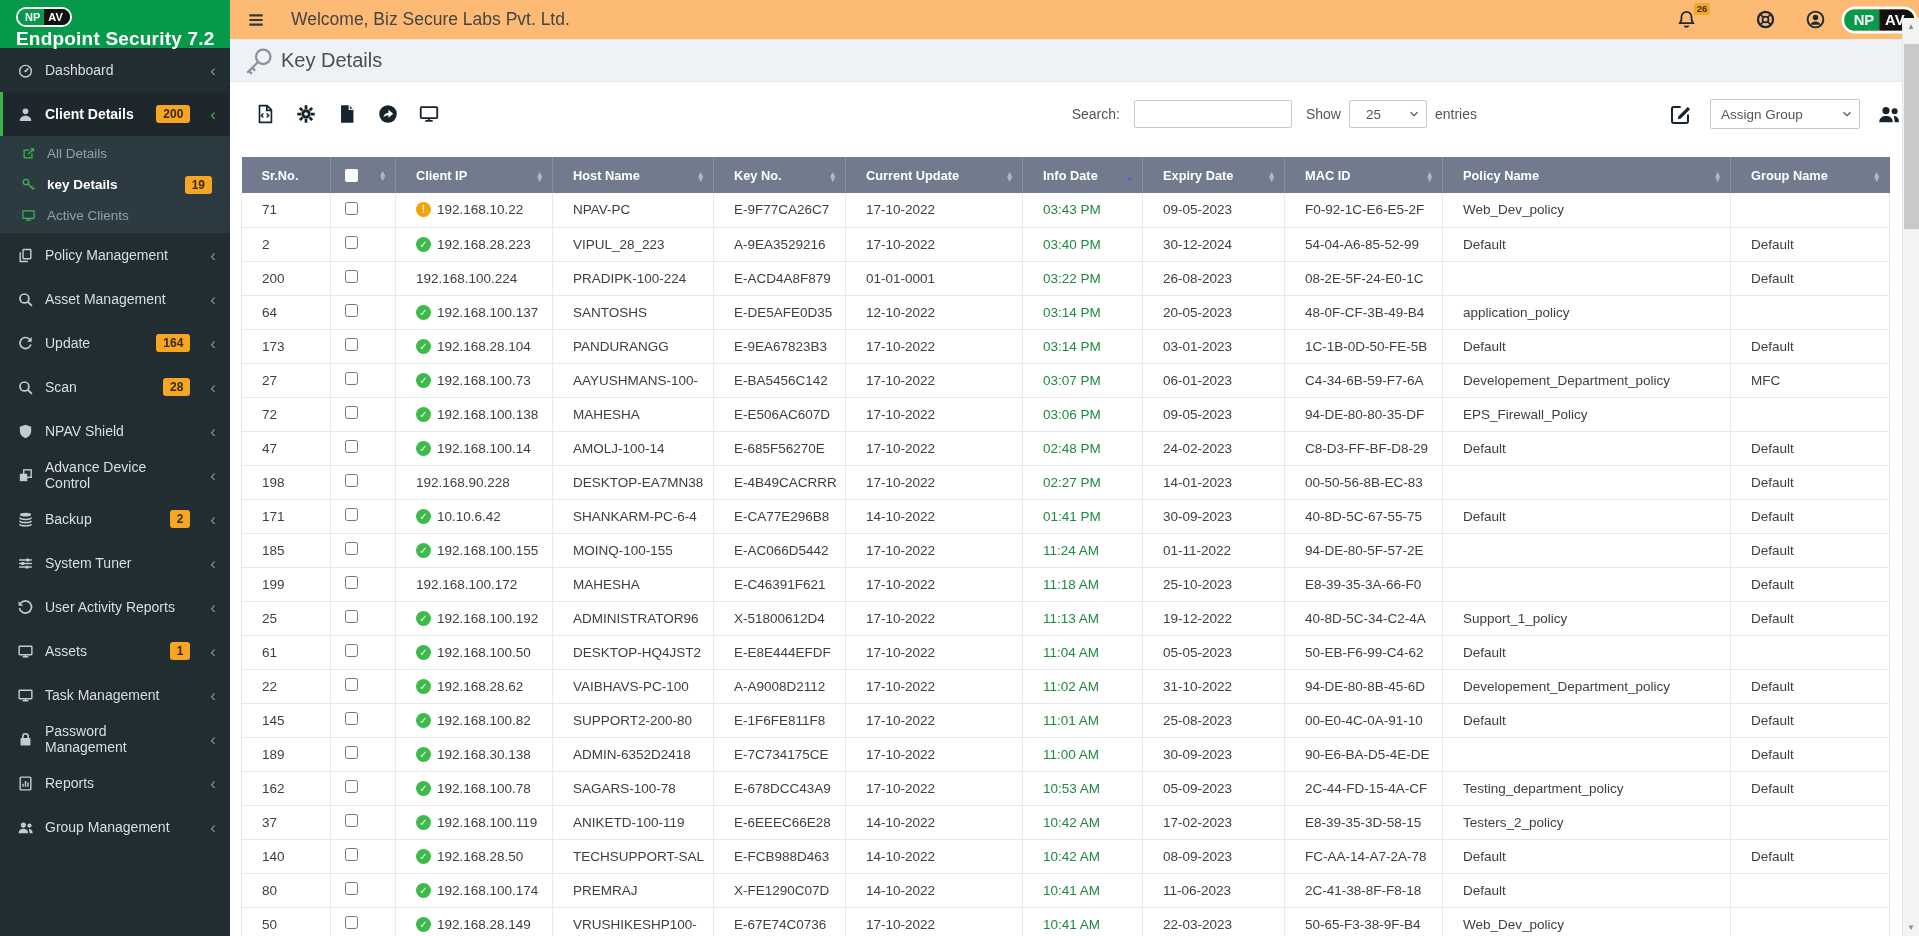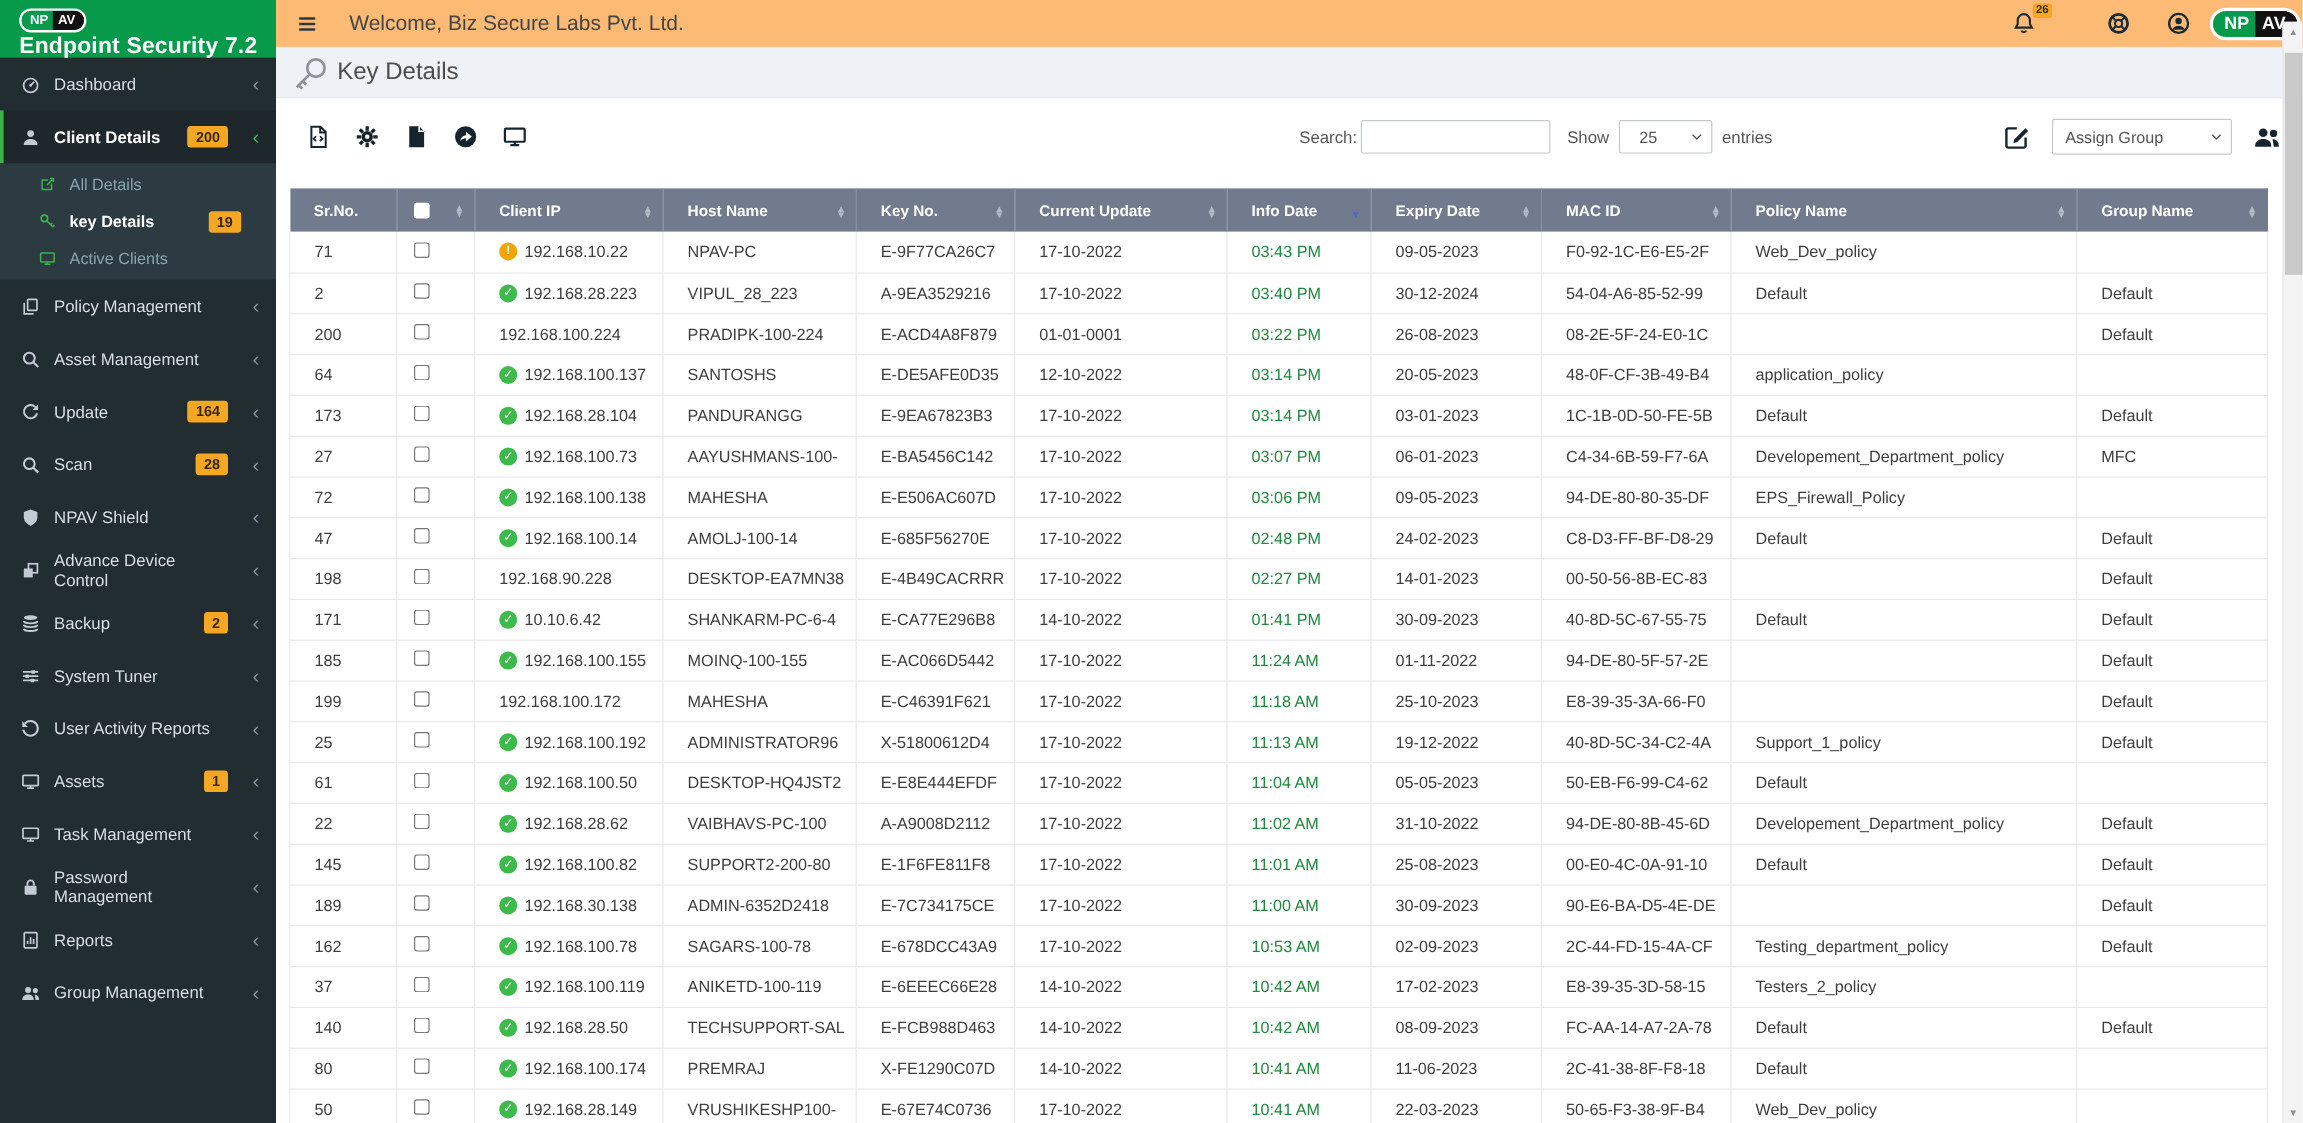--- a/index.html
+++ b/index.html
@@ -19,21 +19,21 @@
   .sb-item{height:44px;display:flex;align-items:center;gap:11px;padding:0 14px 0 17px;
            color:#d9dfe3;font-size:14px;cursor:pointer;position:relative}
   .sb-item .sb-ic{width:17px;height:17px;color:#c3cbd2;flex:none}
   .sb-item .sb-ic svg{width:17px;height:17px}
   .sb-item .sp{flex:1}
   .sb-item.active{background:#1e282c;border-left:3px solid #39b54a;padding-left:14px;color:#fff;font-weight:700}
   .sb-item.active .chev{color:#39b54a}
   .badge{background:var(--badge);color:#38290a;font-size:12px;font-weight:700;
          padding:1px 7px;border-radius:3px;line-height:16px}
   .chev{color:#7f909b;font-size:17px;line-height:1;margin-left:9px;font-weight:400}
-  .sb-sub{background:#2c3b41;padding:2px 15px}
+  .sb-sub{background:#2c3b41;padding:2px 4px}
   .sb-sub .sb-item{height:31px;font-size:13.5px;color:#8aa4af;font-weight:400}
   .sb-sub .sb-item .sb-ic{color:#39b54a;width:15px;height:15px}
   .sb-sub .sb-item .sb-ic svg{width:15px;height:15px}
   .sb-sub .sb-item.active{background:transparent;border-left:none;padding-left:17px;color:#fff;font-weight:700}
 
   
   .main{position:absolute;left:230px;top:0;right:0;height:936px;background:#fff}
   .topbar{height:40px;display:flex;align-items:center;padding:0 10px 0 16px;border-bottom:1px solid #e8eaee;background:#fdba74}
   .hamburger{width:20px;height:20px;color:#2d3a42;cursor:pointer}
   .hamburger svg{width:20px;height:20px}
@@ -50,21 +50,21 @@
   .key-ic{width:30px;height:30px;color:#8d9399}
   .key-ic svg{width:30px;height:30px}
   .title-strip h2{font-size:20px;color:#4d4d4d;font-weight:400}
 
   .card{padding:10px 13px 0 11px;background:#fff}
   .toolbar{display:flex;align-items:center;height:44px}
   .tool-icons{display:flex;gap:19px;padding-left:13px}
   .tool-ic{width:22px;height:22px;color:#16242e;cursor:pointer}
   .tool-ic svg{width:22px;height:22px}
   .search-group{margin-left:auto;display:flex;align-items:center;font-size:14px;color:#555}
-  .search-group label{margin-right:3px}
+  .search-group label{margin-right:14px}
   .search-input{width:158px;height:28px;border:1px solid #c6cacd;border-radius:2px;padding:0 8px;font-size:13px;color:#333}
   .show-group{display:flex;align-items:center;margin-left:14px;gap:8px}
   .sel{position:relative;display:inline-block}
   select{appearance:none;-webkit-appearance:none;border:1px solid #c6cacd;background:#fff;color:#555;
          font-size:13.5px;height:30px;padding:0 26px 0 10px;border-radius:2px;font-family:inherit}
   .sel .ar{position:absolute;right:7px;top:50%;transform:translateY(-50%);width:12px;height:12px;color:#555;pointer-events:none}
   .sel .ar svg{width:12px;height:12px}
   .sel-show select{width:78px;height:28px;padding-left:16px}
   .sel-policy select{width:250px}
   .sel-group select{width:150px}
@@ -886,21 +886,21 @@
             <td>
               <span class="ip-wrap">
                 <span class="st st-ok">✓</span>
                 <span>192.168.100.78</span>
               </span>
             </td>
             <td>SAGARS-100-78</td>
             <td>E-678DCC43A9</td>
             <td>17-10-2022</td>
             <td class="t-info">10:53 AM</td>
-            <td>02-09-2023</td>
+            <td>05-09-2023</td>
             <td>2C-44-FD-15-4A-CF</td>
             <td>Testing_department_policy</td>
             <td>Default</td>
           </tr>
           <tr>
             <td>37</td>
             <td class="cell-check"><input type="checkbox" style=""></td>
             <td>
               <span class="ip-wrap">
                 <span class="st st-ok">✓</span>

